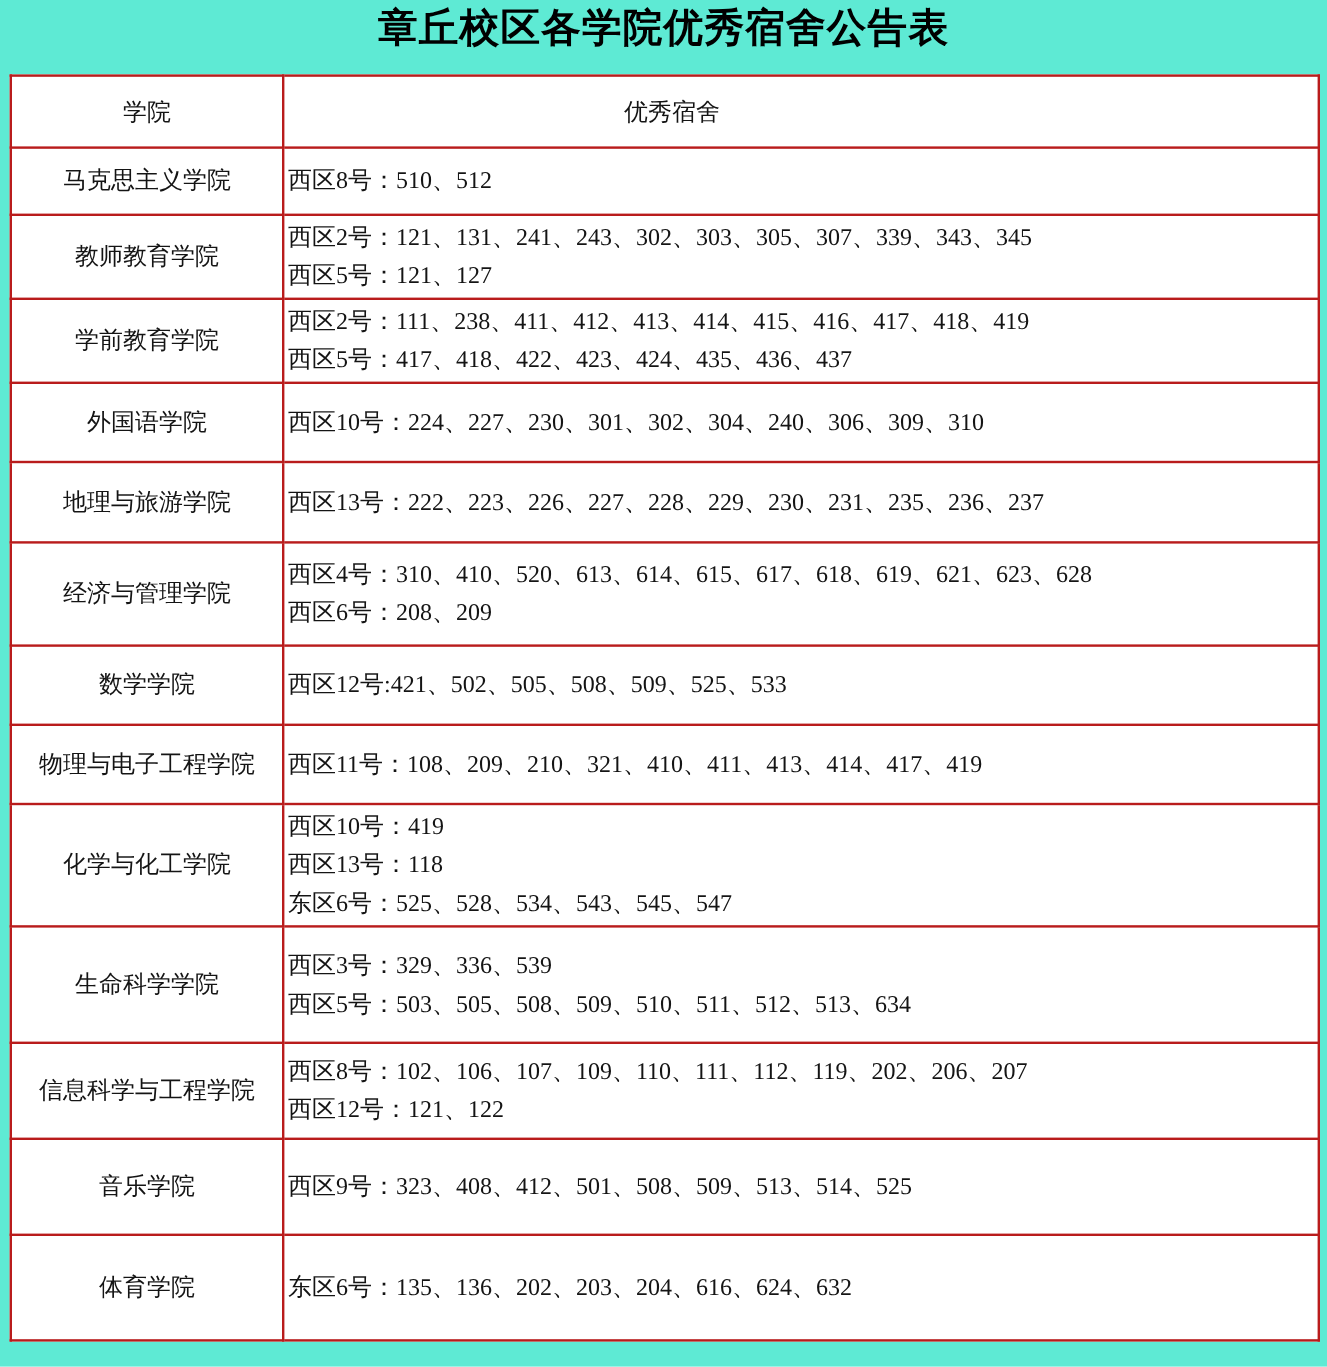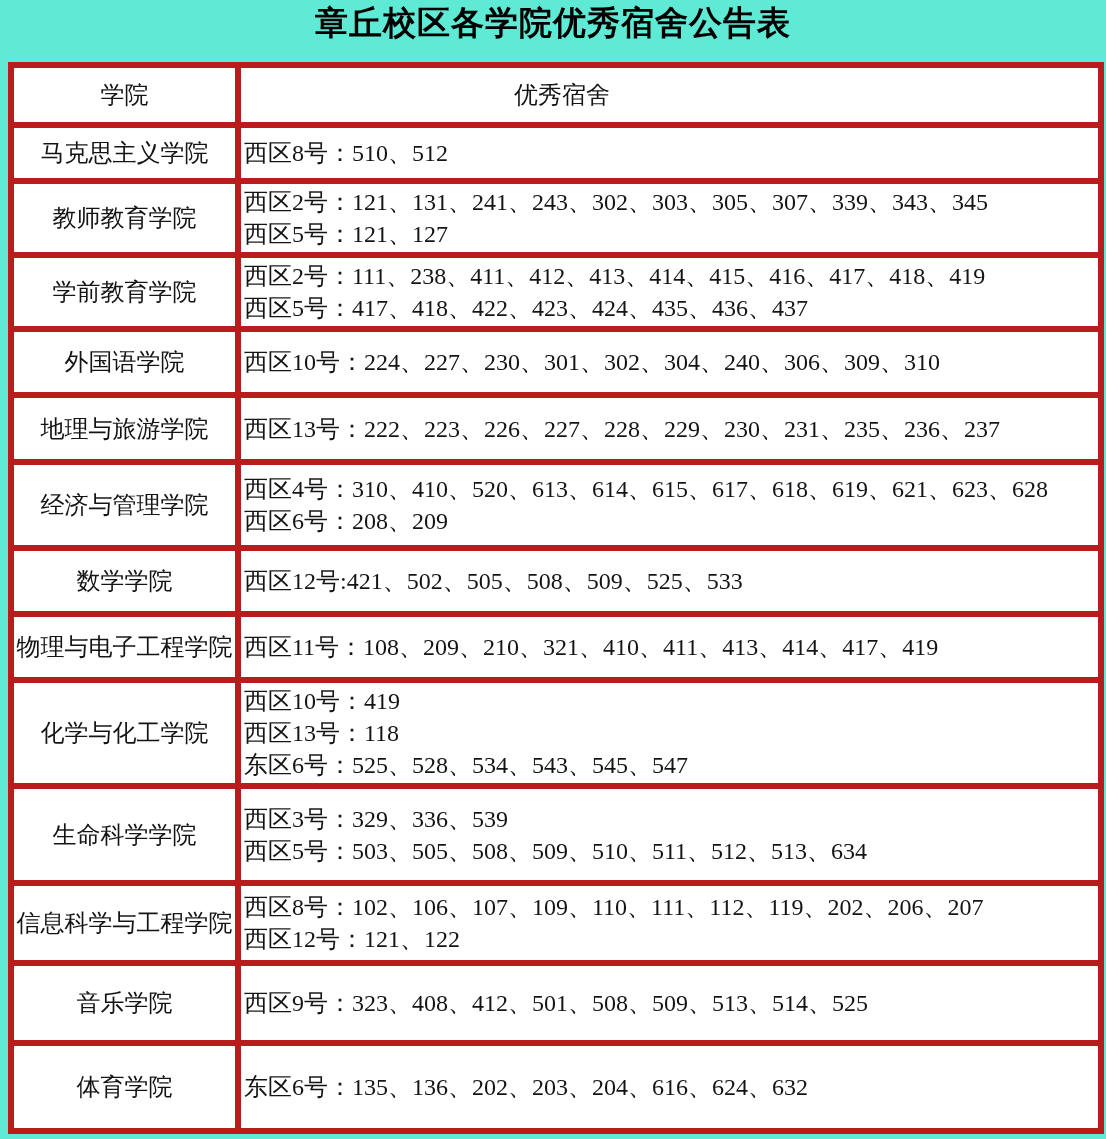--- a/index.html
+++ b/index.html
@@ -29,23 +29,23 @@
   }
   table.dorm-table {
     border-collapse: collapse;
     table-layout: fixed;
     width: 1090px;
     margin: 19px 8px 0 8px;
     background: #ffffff;
   }
   table.dorm-table th,
   table.dorm-table td {
-    border: 6px solid #b91c1c;
+    border: 2px solid #b91c1c;
     box-sizing: border-box;
-    font-size: 24px;
+    font-size: 20px;
     color: #141414;
     background: #ffffff;
     overflow: hidden;
   }
   col.col-college { width: 227px; }
   col.col-dorms   { width: 863px; }
   thead tr { height: 60px; }
   th.college-header {
     text-align: center;
     vertical-align: middle;

